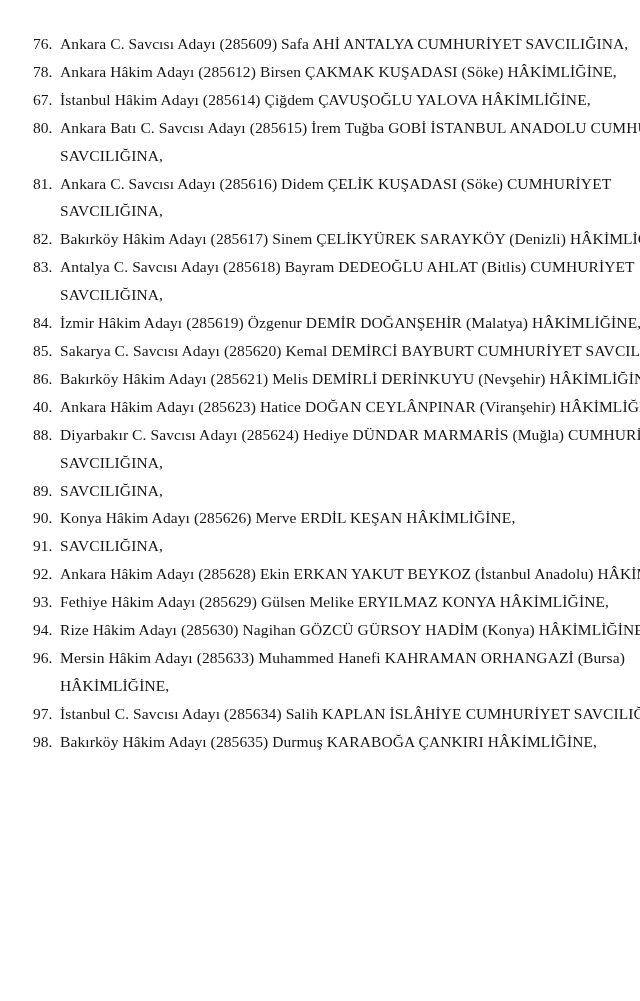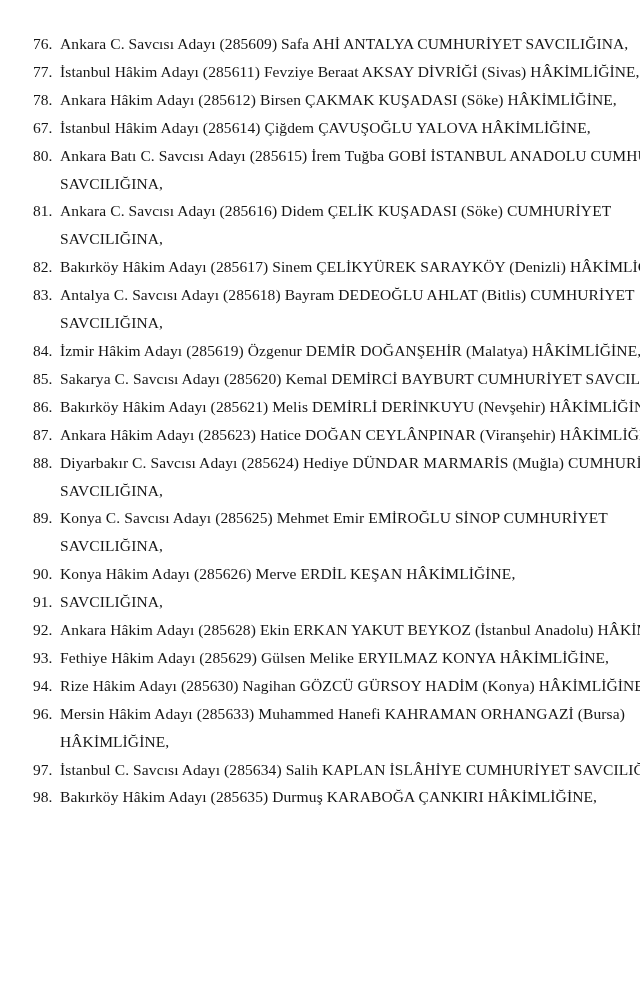--- a/index.html
+++ b/index.html
@@ -45,26 +45,20 @@
 </style>
 </head>
 <body>
 
 <div class="page">
   <div class="list" id="appointment-list">
       <div class="row">
         <span class="num">76.</span>
         <div class="text-lines">
           <div class="line">Ankara C. Savcısı Adayı (285609) Safa AHİ ANTALYA CUMHURİYET SAVCILIĞINA,</div>
-        </div>
-      </div>
-      <div class="row">
-        <span class="num">77.</span>
-        <div class="text-lines">
-          <div class="line">İstanbul Hâkim Adayı (285611) Fevziye Beraat AKSAY DİVRİĞİ (Sivas) HÂKİMLİĞİNE,</div>
         </div>
       </div>
       <div class="row">
         <span class="num">78.</span>
         <div class="text-lines">
           <div class="line">Ankara Hâkim Adayı (285612) Birsen ÇAKMAK KUŞADASI (Söke) HÂKİMLİĞİNE,</div>
         </div>
       </div>
       <div class="row">
         <span class="num">67.</span>
@@ -111,36 +105,35 @@
           <div class="line">Sakarya C. Savcısı Adayı (285620) Kemal DEMİRCİ BAYBURT CUMHURİYET SAVCILIĞINA,</div>
         </div>
       </div>
       <div class="row">
         <span class="num">86.</span>
         <div class="text-lines">
           <div class="line">Bakırköy Hâkim Adayı (285621) Melis DEMİRLİ DERİNKUYU (Nevşehir) HÂKİMLİĞİNE,</div>
         </div>
       </div>
       <div class="row">
-        <span class="num">87.</span>
+        <span class="num">40.</span>
         <div class="text-lines">
           <div class="line">Ankara Hâkim Adayı (285623) Hatice DOĞAN CEYLÂNPINAR (Viranşehir) HÂKİMLİĞİNE,</div>
         </div>
       </div>
       <div class="row">
         <span class="num">88.</span>
         <div class="text-lines">
           <div class="line">Diyarbakır C. Savcısı Adayı (285624) Hediye DÜNDAR MARMARİS (Muğla) CUMHURİYET</div>
           <div class="line">SAVCILIĞINA,</div>
         </div>
       </div>
       <div class="row">
         <span class="num">89.</span>
         <div class="text-lines">
-          <div class="line">Konya C. Savcısı Adayı (285625) Mehmet Emir EMİROĞLU SİNOP CUMHURİYET</div>
           <div class="line">SAVCILIĞINA,</div>
         </div>
       </div>
       <div class="row">
         <span class="num">90.</span>
         <div class="text-lines">
           <div class="line">Konya Hâkim Adayı (285626) Merve ERDİL KEŞAN HÂKİMLİĞİNE,</div>
         </div>
       </div>
       <div class="row">

